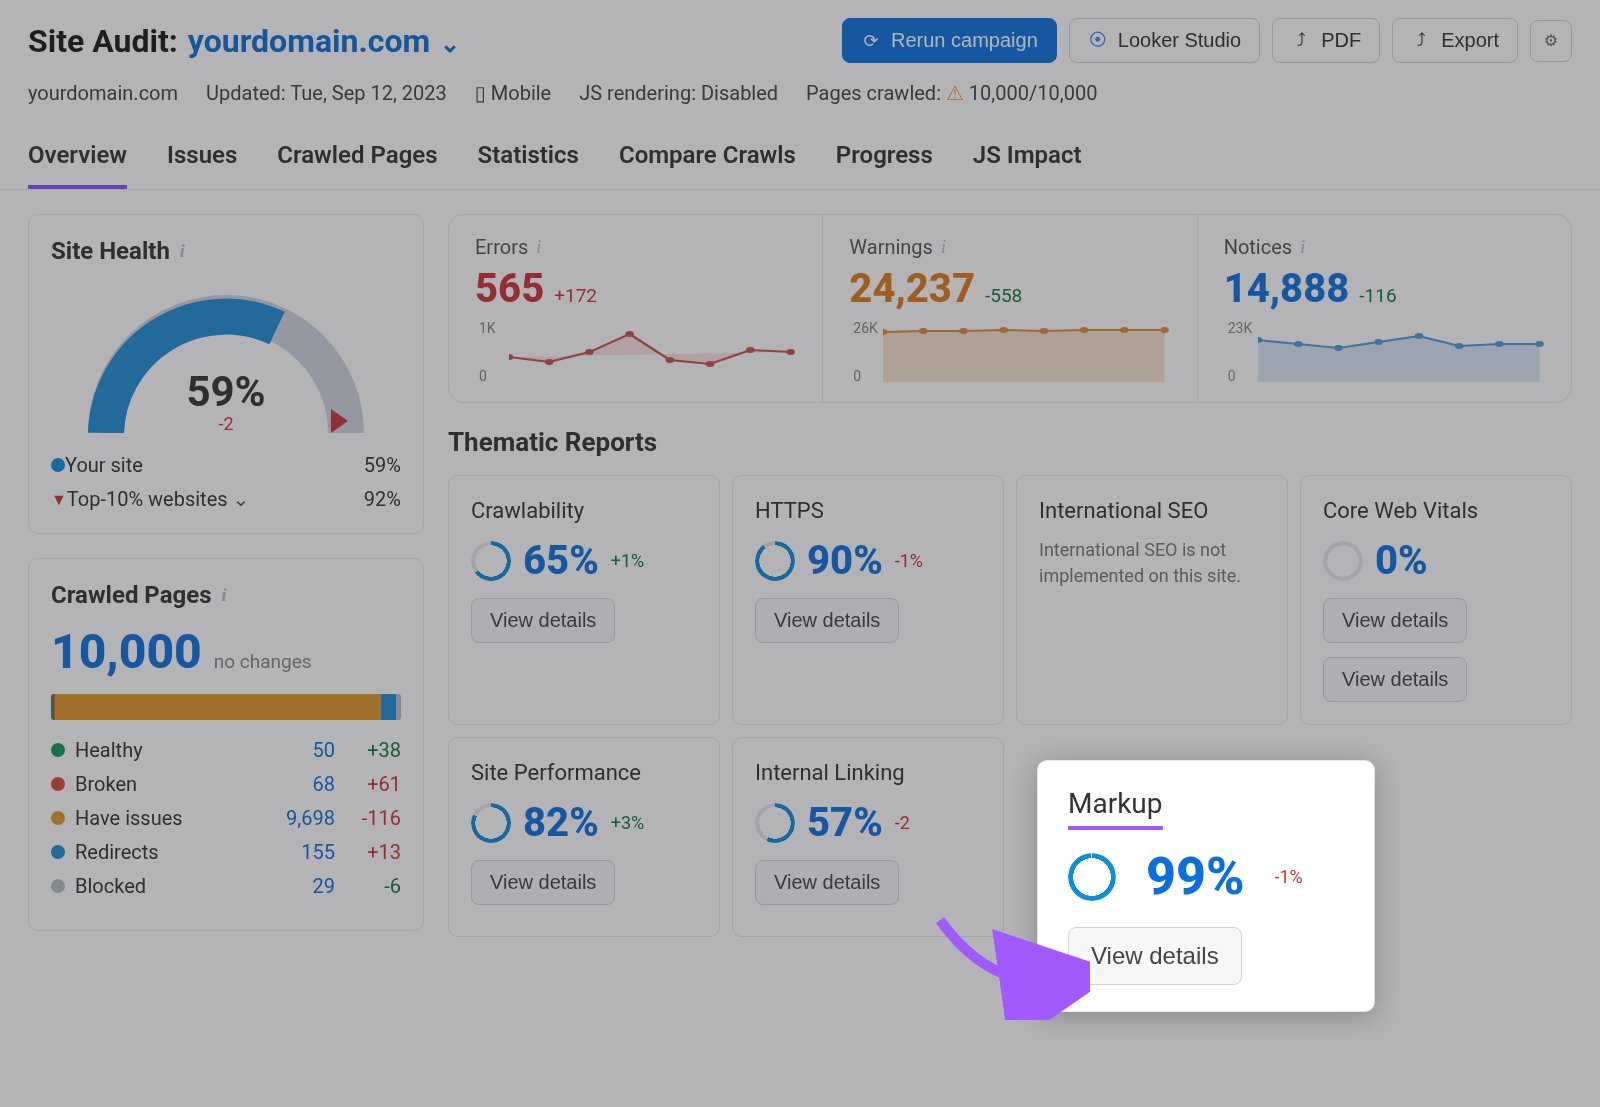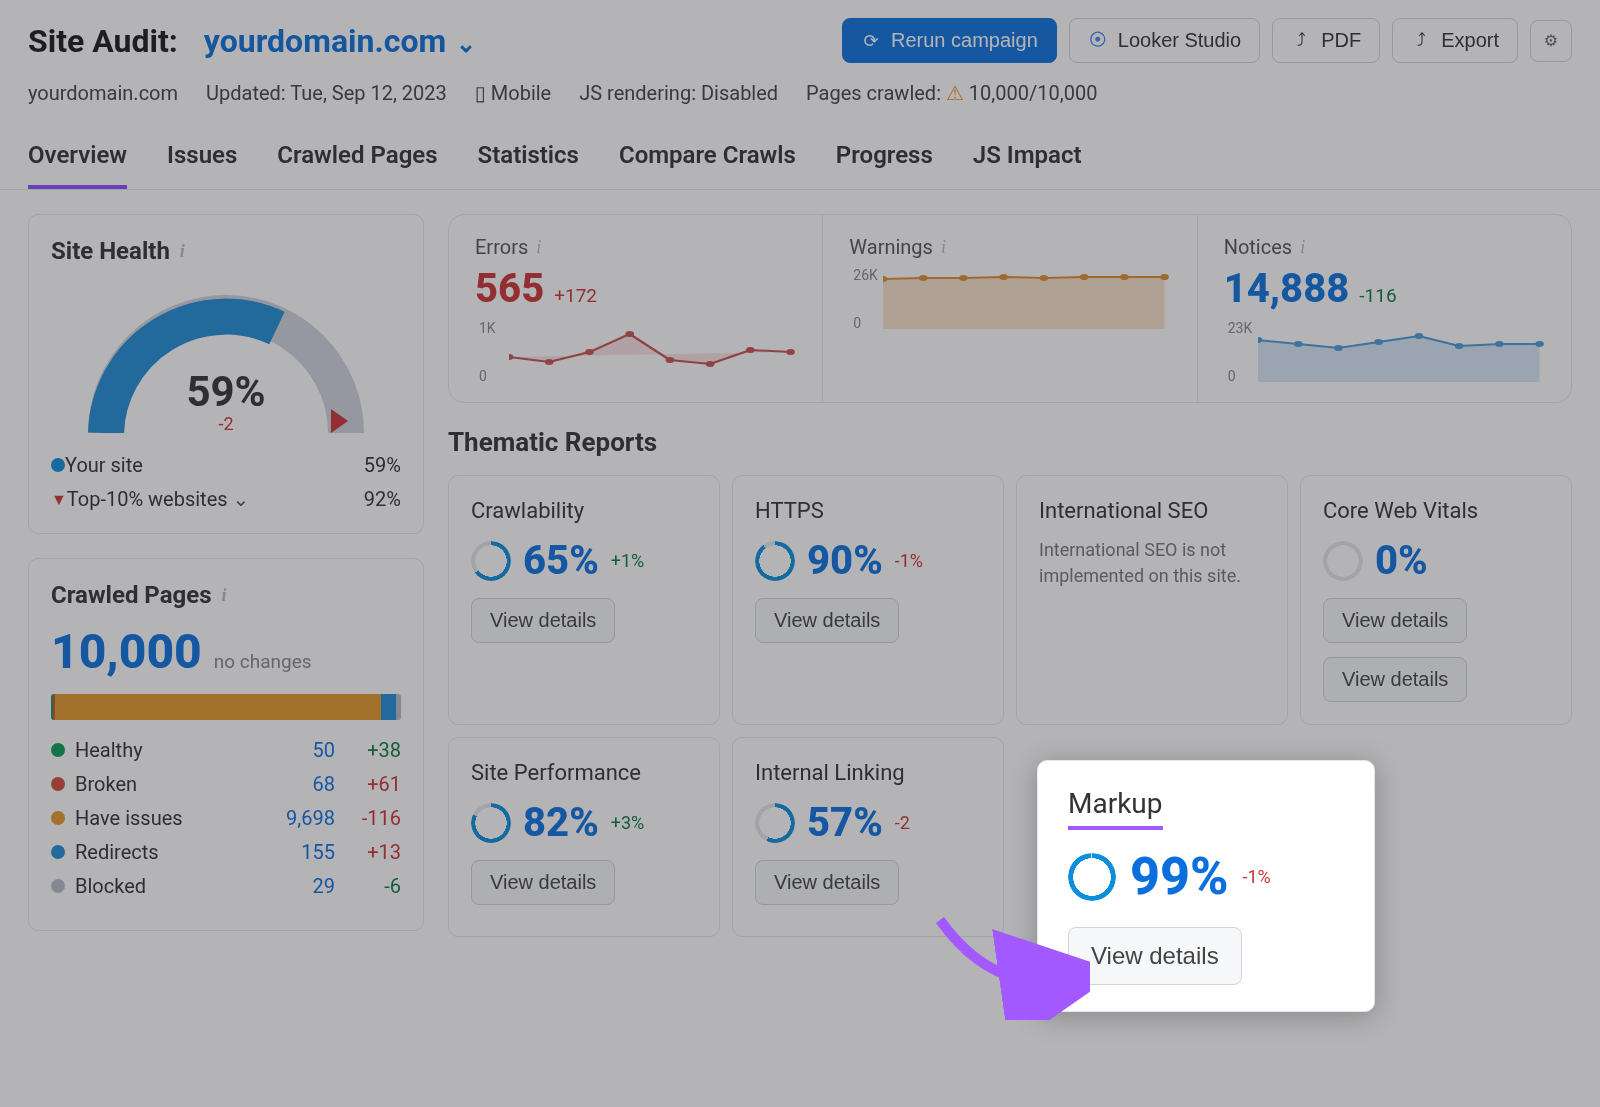--- a/index.html
+++ b/index.html
@@ -14,21 +14,21 @@
   }
   .dim-overlay {
     position: absolute;
     inset: 0;
     background: rgba(40,40,50,0.35);
     pointer-events: none;
     z-index: 5;
   }
   
   .header { padding: 18px 28px 0 28px; }
-  .title-row { display: flex; align-items: center; gap: 26px; }
+  .title-row { display: flex; align-items: center; gap: 10px; }
   .title-label { font-size: 32px; font-weight: 700; color: #1a1a1a; }
   .title-domain { font-size: 32px; font-weight: 700; color: #0b6fd6; }
   .chev { color:#0b6fd6; font-size:24px; margin-left:2px; }
   .header-actions { margin-left: auto; display: flex; gap: 12px; align-items:center; }
   .btn { display:inline-flex; align-items:center; gap:10px; border:1px solid #d0d4da; background:#fff; color:#333; font-size:20px; font-weight:500; padding:10px 18px; border-radius:8px; cursor:pointer; }
   .btn.primary { background:#0b70dd; border-color:#0b70dd; color:#fff; }
   .icon { display:inline-flex; width:20px; height:20px; align-items:center; justify-content:center; font-size:18px; }
   .icon-gear { width:42px; height:42px; border:1px solid #d0d4da; border-radius:8px; display:flex; align-items:center; justify-content:center; color:#666; cursor:pointer; }
   .meta-row { display:flex; gap:28px; align-items:center; margin-top:18px; font-size:20px; color:#444; }
   .meta-row .warn { color:#f28c1e; font-size:20px; }
@@ -99,21 +99,21 @@
     background:#fff;
     border:1px solid #e3e6ea;
     border-radius:10px;
     box-shadow:0 4px 28px rgba(0,0,0,0.25);
     padding:26px 30px;
     width:338px;
     left:1037px;
     top:760px;
   }
   .highlight .ttitle { font-size:28px; color:#333; border-bottom:4px solid #a259ff; display:inline-block; padding-bottom:6px; }
-  .highlight .trow { margin-top:16px; display:flex; align-items:center; gap:14px; }
+  .highlight .trow { margin-top:16px; display:flex; align-items:center; gap:30px; }
   .highlight .donut { width:48px; height:48px; }
   .highlight .tval { font-size:52px; }
   .highlight .vd-btn { margin-top:20px; font-size:24px; padding:14px 22px; }
   .arrow {
     position:absolute; z-index:11; left:930px; top:910px; pointer-events:none;
   }
 </style>
 </head>
 <body>
 
@@ -279,20 +279,21 @@
                 <circle cx="196" cy="30" r="3"></circle>
               </g>
             </svg>
         </div>
       </div>
       <div class="stat warn">
         <div class="stat-title">
             <span>Warnings</span>
             <span class="info-dot">i</span>
           </div>
+        <div><span class="stat-val">24,237</span><span class="stat-delta">-558</span></div>
         <div class="spark">
             <span class="yl top">26K</span>
             <span class="yl bot">0</span>
           <svg viewBox="0 0 200 60" preserveAspectRatio="none">
               <polygon points="0,10 28,9 56,9 84,8 112,9 140,8 168,8 196,8 196,60 0,60" fill="rgba(224,140,45,0.25)"></polygon>
               <polyline points="0,10 28,9 56,9 84,8 112,9 140,8 168,8 196,8" fill="none" stroke="#e08c2d" stroke-width="2"></polyline>
               <g fill="#e08c2d">
                 <circle cx="0" cy="10" r="3"></circle>
                 <circle cx="28" cy="9" r="3"></circle>
                 <circle cx="56" cy="9" r="3"></circle>

